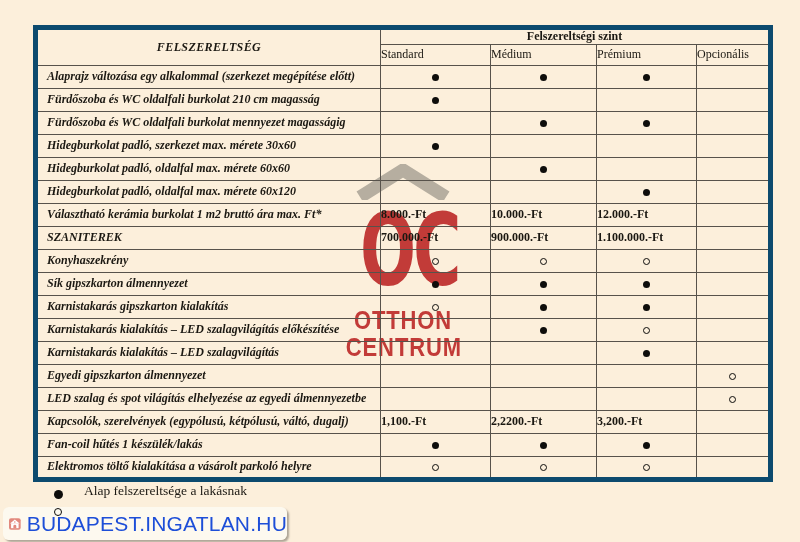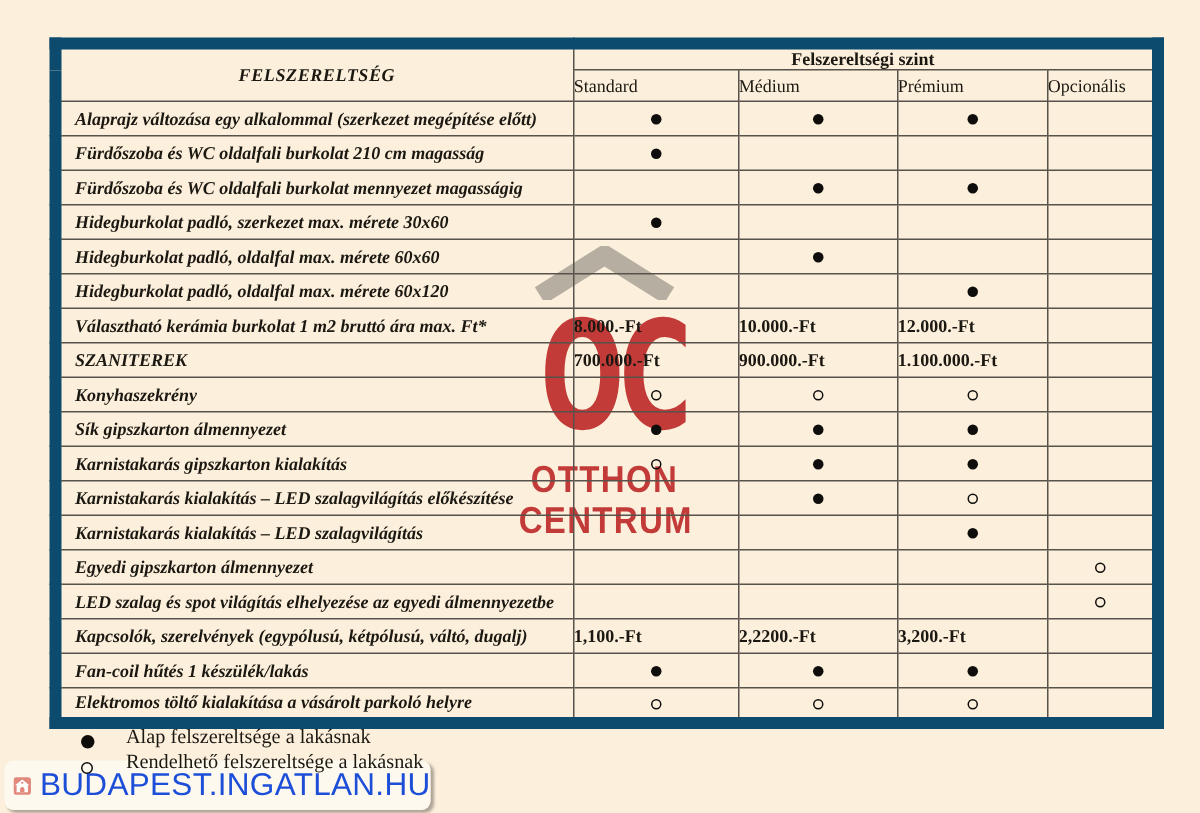--- a/index.html
+++ b/index.html
@@ -35,21 +35,21 @@
     position:absolute; left:33px; top:25px; width:735px;
     border-collapse:collapse; table-layout:fixed;
     z-index:2; background:transparent;
   }
   table.spec th, table.spec td {
     border:1px solid #57524b;
     font-size:12px; line-height:1.1;
     background:transparent;
     overflow:hidden; white-space:nowrap;
   }
-  table.spec { border:8px solid #0c4a6e; }
+  table.spec { border:5px solid #0c4a6e; }
   th.corner {
     font-size:13px; font-weight:bold; font-style:italic;
     text-align:center; letter-spacing:0.4px;
   }
   th.group { height:17px; font-weight:bold; text-align:center; font-size:12.5px; }
   th.level { height:21px; font-weight:normal; text-align:left; font-size:12.5px; }
   td.lbl {
     height:23px; font-weight:bold; font-style:italic;
     padding-left:9px; text-align:left;
   }
@@ -253,21 +253,20 @@
   <div class="legend-item">
     <span class="sym">
         <span class="leg-dot-filled"></span>
       </span>
     <span class="txt">Alap felszereltsége a lakásnak</span>
   </div>
   <div class="legend-item">
     <span class="sym">
         <span class="leg-dot-open"></span>
       </span>
-    <span class="txt">Rendelhető felszereltsége a lakásnak</span>
   </div>
 </div>
 
 <div class="ingatlan-bar">
   <svg width="26" height="26" viewBox="0 0 28 28">
     <rect x="0" y="0" width="28" height="28" rx="5" fill="#e2897e"></rect>
     <polygon points="14,3.5 25.5,13 2.5,13" fill="#ffffff"></polygon>
     <rect x="5" y="12.5" width="18" height="11.5" fill="#ffffff"></rect>
     <circle cx="14" cy="9" r="1.8" fill="#e2897e"></circle>
     <path d="M10.5 24 L10.5 19 Q10.5 15.5 14 15.5 Q17.5 15.5 17.5 19 L17.5 24 Z" fill="#e2897e"></path>

